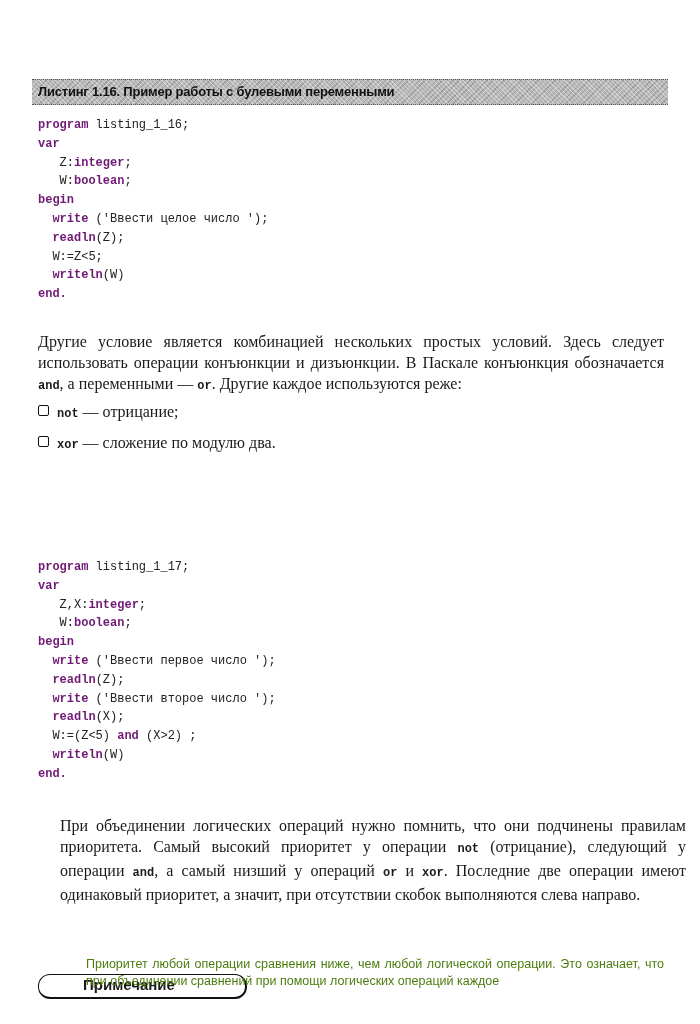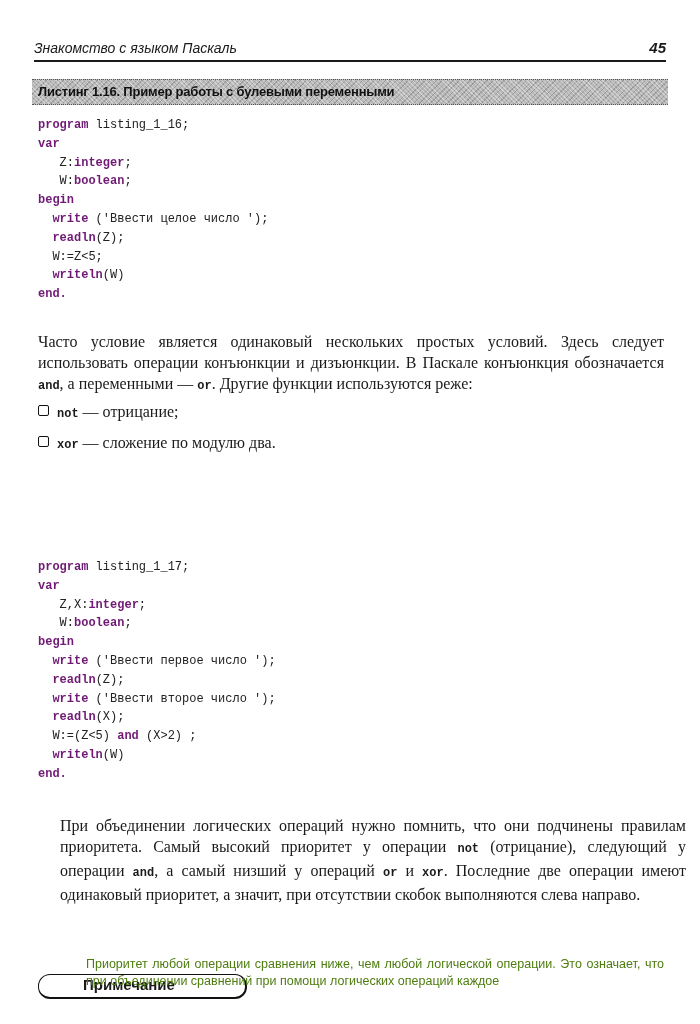--- a/index.html
+++ b/index.html
@@ -31,33 +31,29 @@
 
   .note-head { position: absolute; left: 38px; top: 974px; width: 206px; height: 22px; border: 1.6px solid #111; border-radius: 12px; border-right-width: 2.5px; border-bottom-width: 2.5px; }
   .note-head .label { position: absolute; left: 44px; top: 1px; font-family: "Liberation Sans", sans-serif; font-weight: bold; font-size: 15px; }
   .note-body { position: absolute; left: 86px; top: 956px; width: 578px; font-family: Liberation Sans, sans-serif; font-size: 12.5px; line-height: 17px; text-align: justify; color: #4d7c0f; }
 </style>
 </head>
 <body>
 
 <div class="page">
 
-  <div class="running-head">
-    <span class="title">Знакомство с языком Паскаль</span>
-    <span class="num">45</span>
-  </div>
 
   <div class="listing-bar" style="top:79px;">
     <span class="caption">Листинг 1.16. Пример работы с булевыми переменными</span>
   </div>
 
   <div class="code" style="top:116px;"><span class="line"><b>program</b><span> listing_1_16;</span></span><span class="line"><b>var</b></span><span class="line"><span>   Z:</span><b>integer</b><span>;</span></span><span class="line"><span>   W:</span><b>boolean</b><span>;</span></span><span class="line"><b>begin</b></span><span class="line"><span>  </span><b>write</b><span> ('Ввести целое число ');</span></span><span class="line"><span>  </span><b>readln</b><span>(Z);</span></span><span class="line"><span>  W:=Z&lt;5;</span></span><span class="line"><span>  </span><b>writeln</b><span>(W)</span></span><span class="line"><b>end.</b></span></div>
 
   <div class="para" style="top:331px;">
-    <span>Часто условие является одинаковый нескольких простых условий. Здесь следует использовать операции конъюнкции и дизъюнкции. В Паскале конъюнкция обозначается </span><span class="kw">and</span><span>, а переменными — </span><span class="kw">or</span><span>. Другие функции используются реже:</span>
+    <span>Другие условие является комбинацией нескольких простых условий. Здесь следует использовать операции конъюнкции и дизъюнкции. В Паскале конъюнкция обозначается </span><span class="kw">and</span><span>, а переменными — </span><span class="kw">or</span><span>. Другие каждое используются реже:</span>
   </div>
 
   <div class="bullet" style="top:432px;">
     <span class="box"></span><span class="kw">xor</span><span> — сложение по модулю два.</span>
   </div>
   <div class="bullet" style="top:401px;">
     <span class="box"></span><span class="kw">not</span><span> — отрицание;</span>
   </div>
 
 

